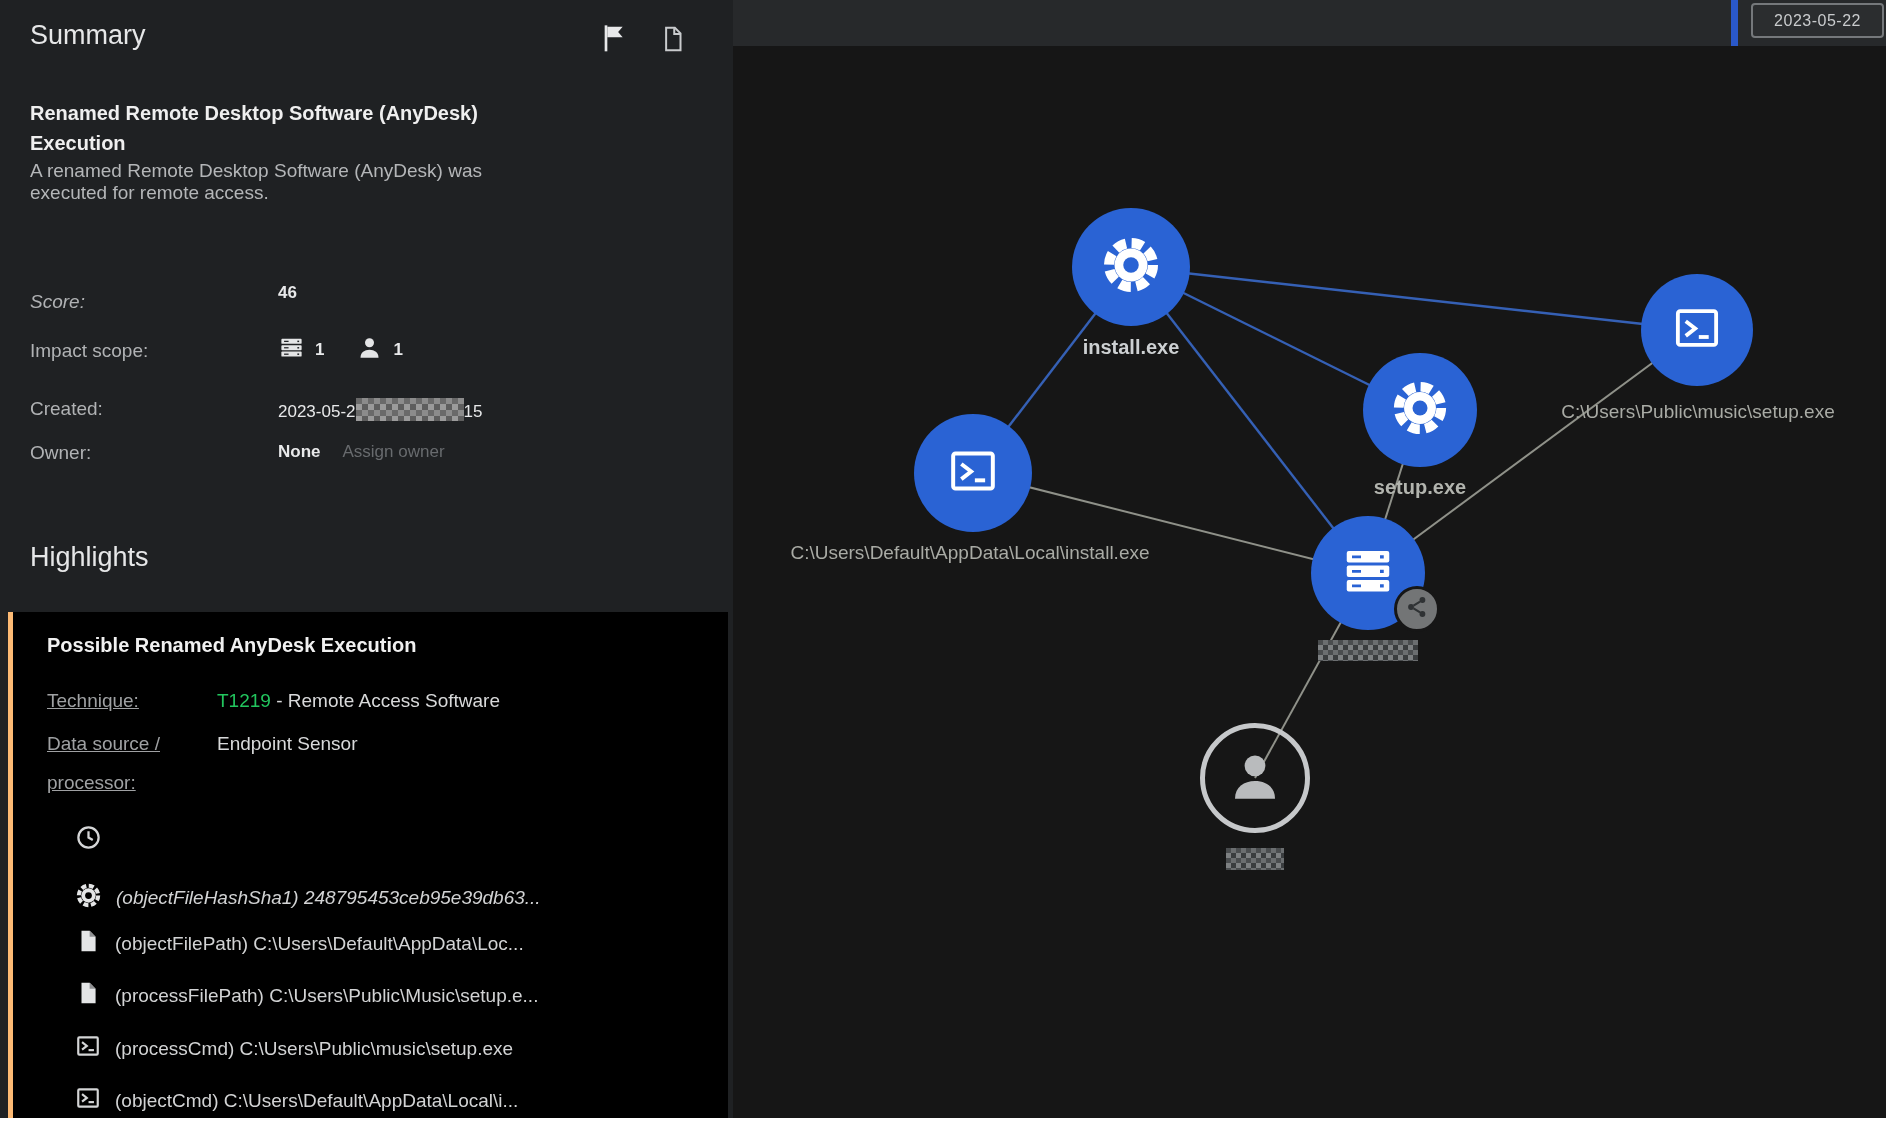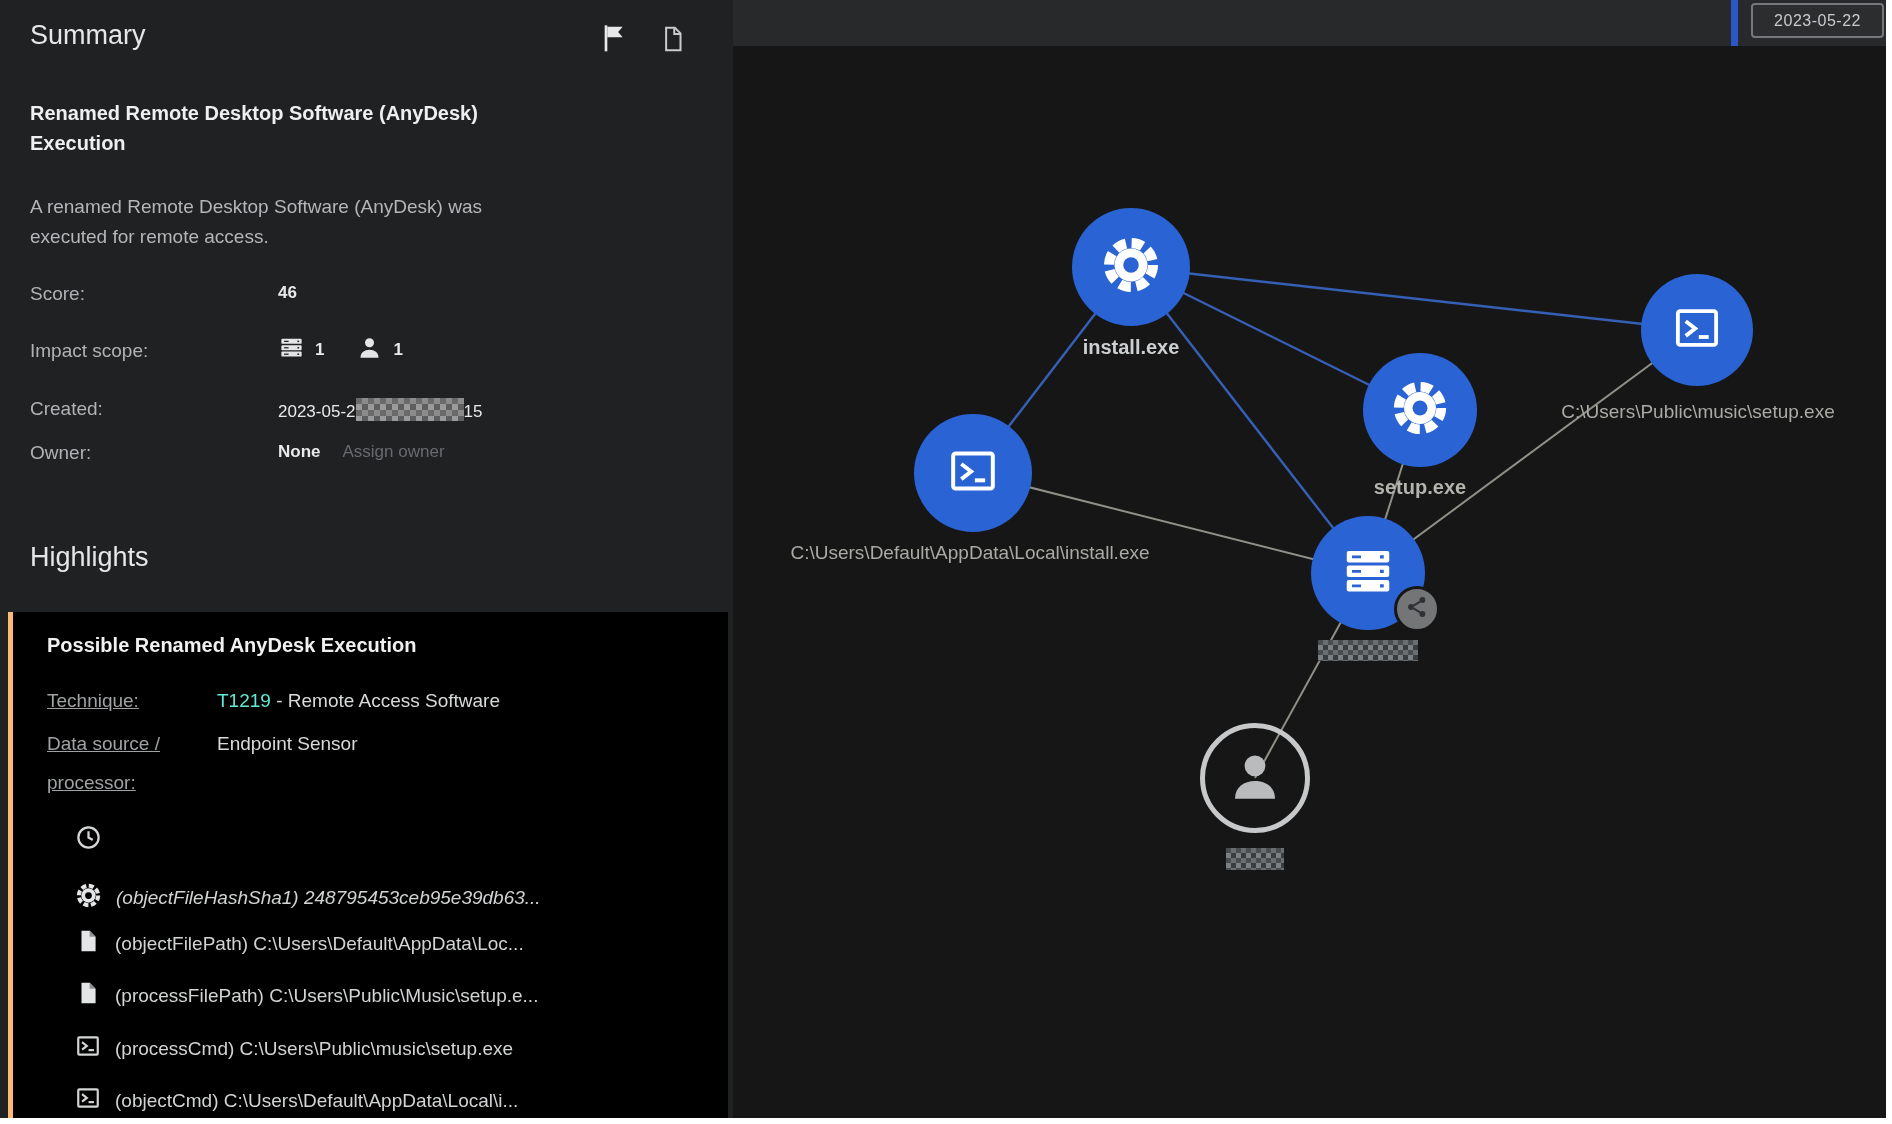--- a/index.html
+++ b/index.html
@@ -25,34 +25,34 @@
   .redact{display:inline-block;vertical-align:-4px;
     background:conic-gradient(#8c8c8c 25%, #5e5e5e 0 50%, #9b9b9b 0 75%, #6a6a6a 0);
     background-size:12px 12px;}
   .redact.dark{background:conic-gradient(#6b6e70 25%, #3a3d3f 0 50%, #7d8082 0 75%, #4a4d4f 0);background-size:10px 10px;}
 
   
   .panel{position:absolute;left:0;top:0;width:733px;height:1118px;background:#1f2123;z-index:10;}
   .h1{position:absolute;left:30px;color:#e6e7e8;font-size:27px;font-weight:400;}
   .icon-btn{position:absolute;cursor:pointer;}
   .alert-title{position:absolute;left:30px;top:98px;width:520px;color:#efefef;font-size:20px;font-weight:700;line-height:30px;}
-  .alert-desc{position:absolute;left:30px;top:192px;width:500px;color:#b4b6b8;font-size:19px;line-height:30px;}
+  .alert-desc{position:absolute;left:30px;top:160px;width:500px;color:#b4b6b8;font-size:19px;line-height:22px;}
   .frow{position:absolute;left:30px;color:#b0b2b4;font-size:19px;}
   .fval{position:absolute;left:278px;color:#e8e9ea;font-size:17px;}
   .impact{display:flex;align-items:center;gap:10px;}
   .impact .num{color:#e8e9ea;font-weight:700;}
   .dim-link{color:#686b6e;margin-left:22px;}
   .bold{font-weight:700;}
 
   
   .card{position:absolute;left:8px;top:612px;width:720px;height:506px;background:#000000;border-left:5px solid #fdba74;box-sizing:border-box;}
   .card .title{position:absolute;left:34px;top:22px;color:#f0f0f0;font-size:20px;font-weight:700;}
   .crow-label{position:absolute;left:34px;color:#9fa1a3;font-size:19px;text-decoration:underline;}
   .crow-val{position:absolute;left:204px;color:#d8d9da;font-size:19px;}
-  .tlink{color:#5eead4;margin-top:8px;}
+  .tlink{color:#22c55e;margin-top:8px;}
   .event-row{position:absolute;left:62px;display:flex;align-items:center;gap:14px;color:#d2d3d4;font-size:19px;white-space:nowrap;}
   .view-link{color:#e8e9ea;text-decoration:underline;cursor:pointer;}
   .sep{color:#d2d3d4;padding:0 2px;}
 
   .white-strip-b{position:absolute;left:0;top:1118px;width:1892px;height:6px;background:#fff;}
   .white-strip-r{position:absolute;left:1886px;top:0;width:6px;height:1124px;background:#fff;}
 </style>
 </head>
 <body>
 
@@ -182,21 +182,21 @@
           <svg viewBox="0 0 24 24" width="30" height="30" fill="none" stroke="#c9cbcd" stroke-width="1.6">
             <path d="M6.5 3h7l4.5 4.5V21H6.5z"></path>
             <path d="M13 3.3V8h4.7"></path>
           </svg>
         </span>
       </div>
 
       <div class="alert-title">Renamed Remote Desktop Software (AnyDesk) Execution</div>
       <div class="alert-desc">A renamed Remote Desktop Software (AnyDesk) was executed for remote access.</div>
 
-      <div class="frow" style="top:283px;">Score:</div>
+      <div class="frow" style="top:291px;font-style:italic;">Score:</div>
       <div class="fval bold" style="top:283px;">46</div>
 
       <div class="frow" style="top:340px;">Impact scope:</div>
       <div class="fval impact" style="top:334px;">
         <span>
           <svg viewBox="0 0 24 24" width="27" height="27">
             <g fill="#e4e5e6">
               <rect x="3" y="4.2" width="18" height="4.5" rx="0.8"></rect>
               <rect x="3" y="9.9" width="18" height="4.5" rx="0.8"></rect>
               <rect x="3" y="15.6" width="18" height="4.5" rx="0.8"></rect>

